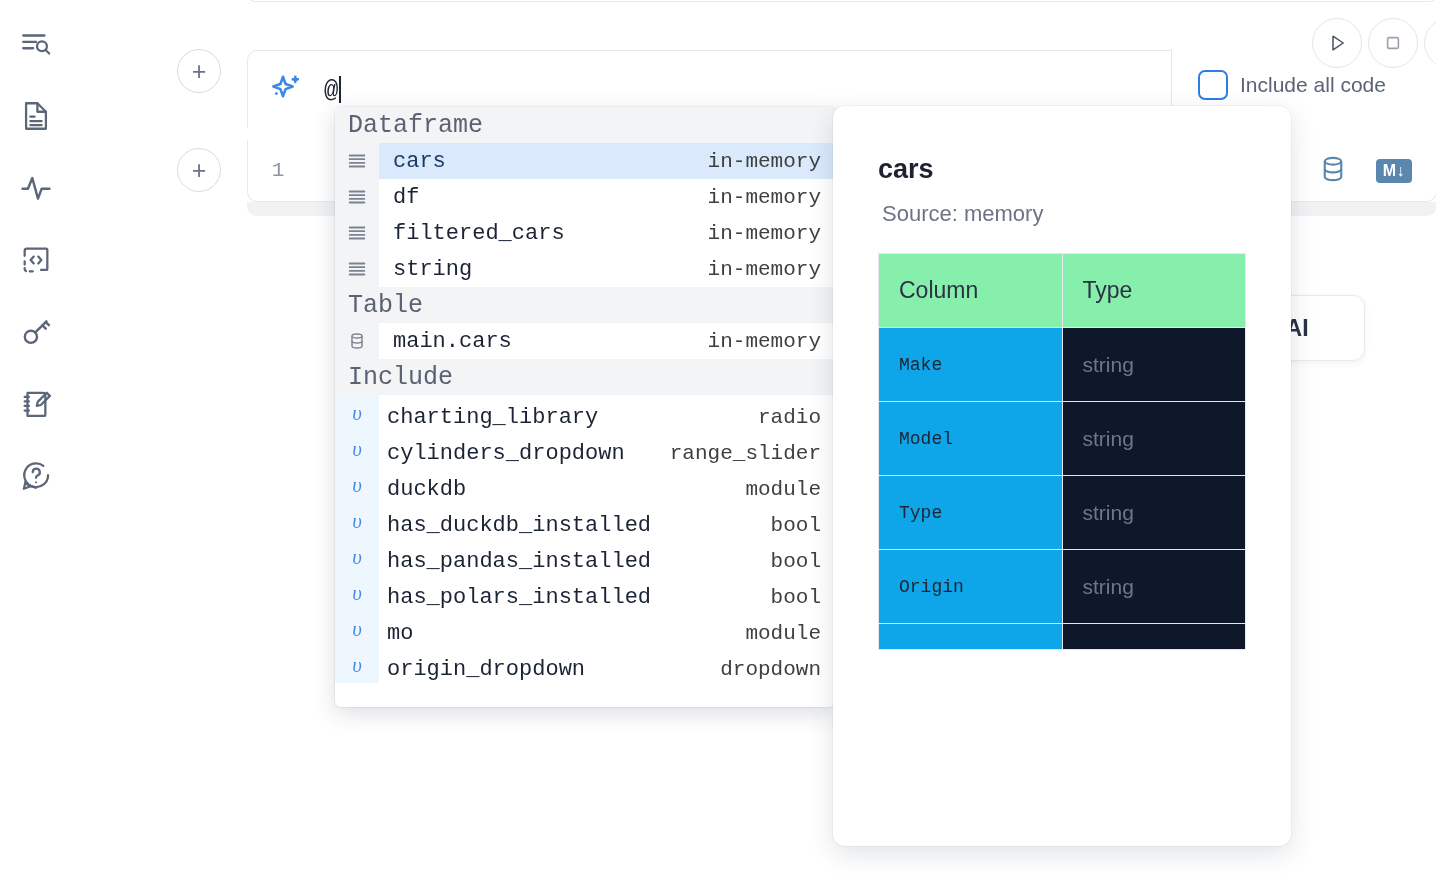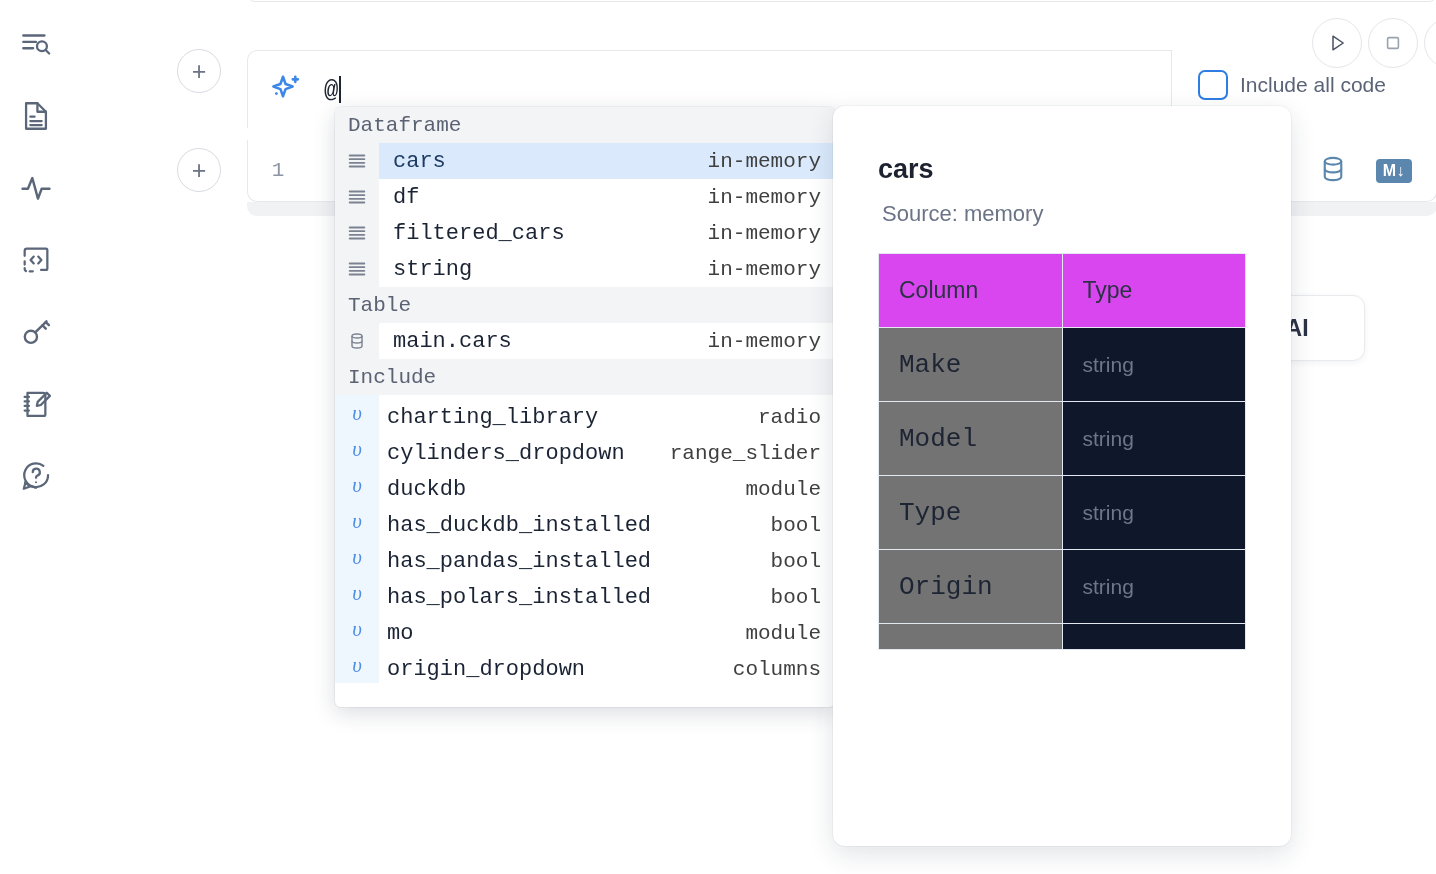--- a/index.html
+++ b/index.html
@@ -141,21 +141,21 @@
     width: 500px; height: 600px;
     background: #ffffff;
     border-radius: 6px;
     box-shadow: 0 6px 22px rgba(25,35,60,0.16), 0 0 0 1px rgba(25,35,60,0.05);
     overflow: hidden;
     font-family: "Liberation Mono", "DejaVu Sans Mono", monospace;
   }
   .ac-scroll { height: 600px; overflow: hidden; }
   .ac-section {
     background: #f3f4f6; color: #5a6273;
-    font-size: 21px; padding: 5px 0 5px 13px;
+    font-size: 25px; padding: 5px 0 5px 13px;
     height: 36px; display: flex; align-items: center;
   }
   .ac-row {
     display: flex; align-items: center;
     height: 36px; background: #fff;
   }
   .ac-row.selected .ac-name-cell { background: #daeafc; }
   .ac-icon-cell {
     width: 44px; flex: 0 0 44px; height: 36px;
     background: #f3f4f6;
@@ -192,26 +192,26 @@
     margin-bottom: 38px;
   }
   .schema-table { width: 100%; border-collapse: collapse; table-layout: fixed; }
   .schema-table th, .schema-table td {
     border: 1px solid #e4e9f1;
     text-align: left;
     padding: 18px 20px;
     height: 74px;
   }
   .schema-table th {
-    background: #d946ef; font-weight: 400;
+    background: #86efac; font-weight: 400;
     font-size: 23px; color: #2b3243;
   }
   .schema-table td.col-name {
     font-family: "Liberation Mono", "DejaVu Sans Mono", monospace;
-    font-size: 26px; color: #1d2433; background: #737373;
+    font-size: 18px; color: #1d2433; background: #0ea5e9;
   }
   .schema-table td.col-type {
     font-size: 21px; color: #6e7casdf; color: #6e7789; background: #0f172a;
   }
   .schema-table tr.clipped td { height: 26px; padding: 0 20px; }
 </style>
 </head>
 <body>
 
 <div id="app">
@@ -444,21 +444,21 @@
           <div class="ac-icon-cell">υ</div>
           <div class="ac-name-cell">
             <span class="ac-name">mo</span>
             <span class="ac-type">module</span>
           </div>
         </div>
         <div class="ac-row var">
           <div class="ac-icon-cell">υ</div>
           <div class="ac-name-cell">
             <span class="ac-name">origin_dropdown</span>
-            <span class="ac-type">columns</span>
+            <span class="ac-type">dropdown</span>
           </div>
         </div>
       </div>
   </div>
 
   <div class="detail">
     <div class="detail-inner">
       <div class="detail-title">cars</div>
       <div class="detail-source">Source: memory</div>
       <table class="schema-table">

